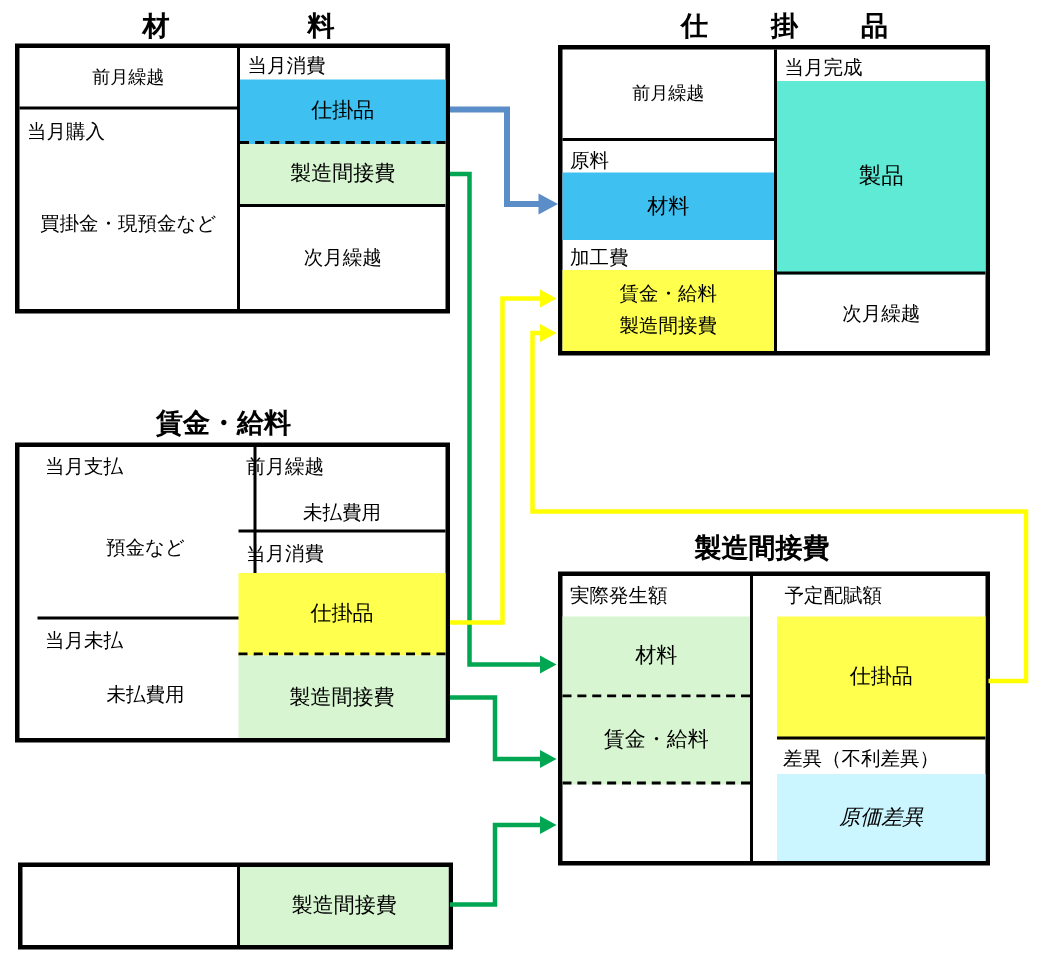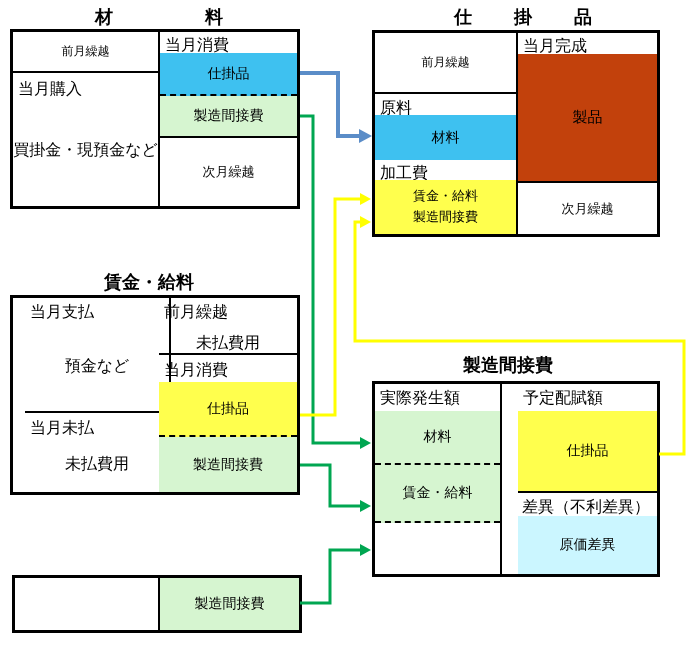--- a/index.html
+++ b/index.html
@@ -4,32 +4,32 @@
 <style>
   * { margin:0; padding:0; box-sizing:border-box; }
   html,body { background:#ffffff; }
   body { font-family:"Liberation Sans", sans-serif; color:#000; }
   #canvas { position:relative; width:696px; height:647px; background:#fff; overflow:hidden; }
 
   .acct-title { position:absolute; font-weight:bold; font-size:18px; white-space:nowrap; line-height:1.1; }
   .box { position:absolute; border:3px solid #000; background:#fff; }
   .col { position:absolute; top:0; bottom:0; }
   .col-left  { left:0; border-right:2px solid #000; }
-  .lbl { position:absolute; font-size:16px; white-space:nowrap; }
+  .lbl { position:absolute; font-size:13px; white-space:nowrap; }
   .lbl-c { text-align:center; left:0; right:0; }
   .cell { position:absolute; left:0; right:0; display:flex; align-items:center; justify-content:center; font-size:14px; }
   .cell-sm { font-size:12px; justify-content:flex-start; padding-left:5px; align-items:flex-start; padding-top:3px; }
   .row-line { position:absolute; left:0; right:0; border-top:2px solid #000; }
   .dash-b { border-bottom:2px dashed #000; }
   .solid-b { border-bottom:2px solid #000; }
 
   .fill-blue   { background:#3EC1F0; }
   .fill-green  { background:#D6F5D0; }
   .fill-yellow { background:#FFFF4D; }
-  .fill-pink   { background:#c2410c; }
+  .fill-pink   { background:#5eead4; }
   .fill-cyan   { background:#CBF6FF; }
 
   svg.arrows { position:absolute; left:0; top:0; z-index:10; pointer-events:none; }
   .two-line { flex-direction:column; line-height:1.6; font-size:13px; }
 </style>
 </head>
 <body>
 
 <div id="canvas">
 
@@ -91,21 +91,21 @@
   <div class="box" style="left:372px; top:381px; width:288px; height:196px;">
     <div class="col col-left" style="width:127px;">
       <div class="lbl" style="left:5px; top:4px;">実際発生額</div>
       <div class="cell fill-green dash-b" style="top:27px; height:54px;">材料</div>
       <div class="cell fill-green dash-b" style="top:81px; height:58px;">賃金・給料</div>
     </div>
     <div class="col" style="left:143px; right:0;">
       <div class="lbl" style="left:5px; top:4px;">予定配賦額</div>
       <div class="cell fill-yellow solid-b" style="top:27px; height:82px;">仕掛品</div>
       <div class="lbl" style="left:4px; top:113px;">差異（不利差異）</div>
-      <div class="cell fill-cyan" style="top:132px; bottom:0;">原価差異</div>
+      <div class="cell fill-cyan" style="top:132px; bottom:0;font-style:italic;">原価差異</div>
     </div>
   </div>
 
   <div class="box" style="left:12px; top:575px; width:290px; height:58px;">
     <div class="col col-left" style="width:145px;"></div>
     <div class="col fill-green" style="left:145px; right:0; display:flex; align-items:center; justify-content:center; font-size:14px;">製造間接費</div>
   </div>
 
   <svg class="arrows" width="696" height="647" viewBox="0 0 696 647">
 

